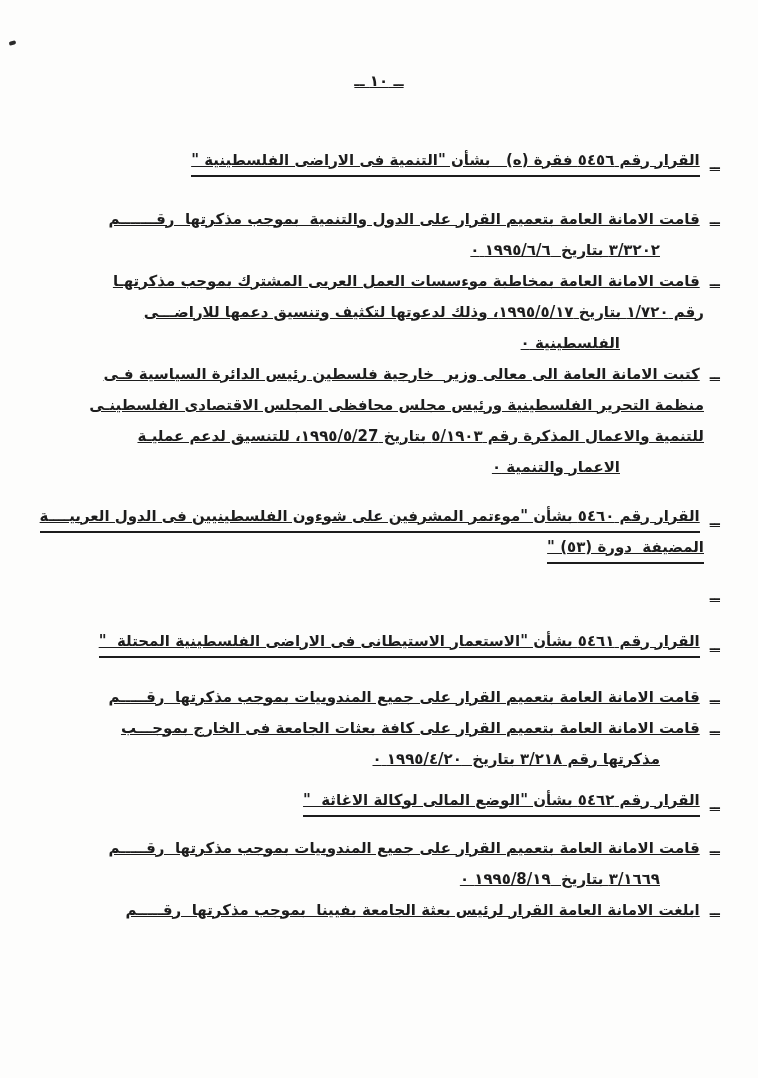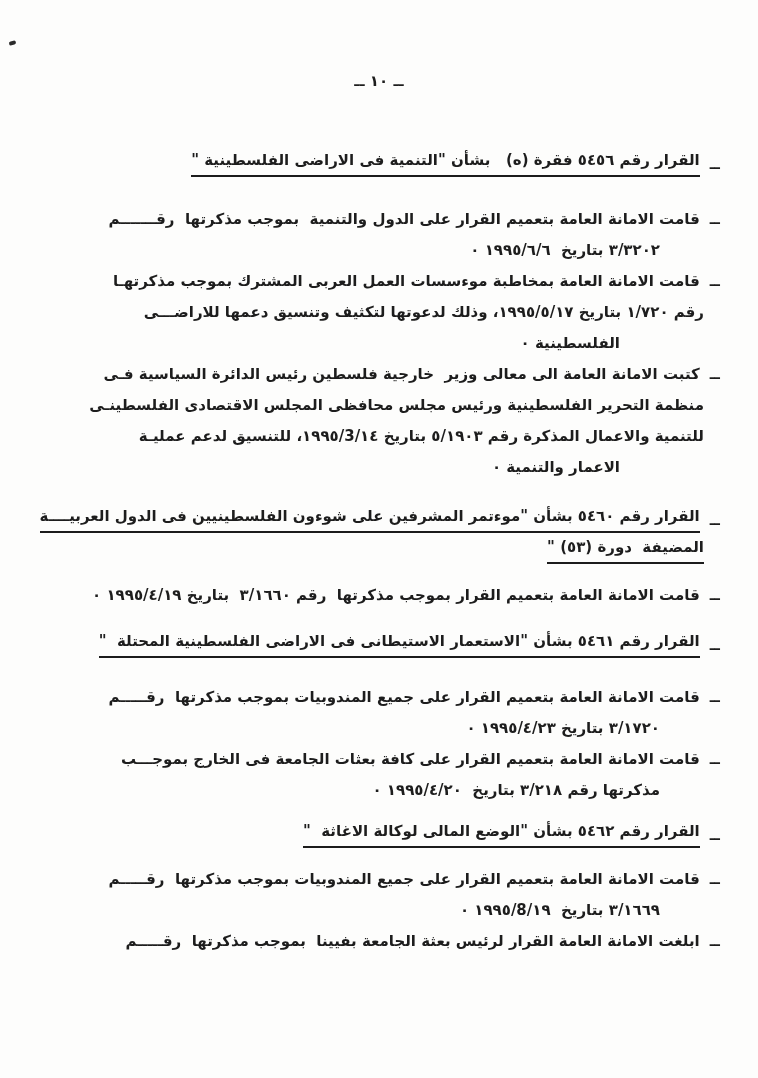--- a/index.html
+++ b/index.html
@@ -14,21 +14,21 @@
     background:#fdfdfc;
     overflow:hidden;
     direction:rtl;
     color:#1d1d1d;
     font-weight:bold;
   }
   .speck{
     position:absolute;left:9px;top:41px;width:7px;height:4px;
     background:#2a2a2a;border-radius:2px;transform:rotate(-15deg);
   }
-  .content{padding:0 38px;}
+  .content{padding:0 38px;text-decoration:underline;}
   .pagenum{
     margin-top:70px;height:22px;line-height:22px;
     text-align:center;font-size:15px;letter-spacing:1px;
   }
   .ln{
     display:flex;align-items:center;gap:10px;
     height:31px;font-size:15px;
     justify-content:flex-start; 
   }
   .ln span{white-space:pre;}
@@ -82,50 +82,46 @@
     </div>
 
     <div class="ln">
       <span class="dash">ــ</span>
       <span>كتبت الامانة العامة الى معالى وزير  خارجية فلسطين رئيس الدائرة السياسية فـى</span>
     </div>
     <div class="ln r1">
       <span>منظمة التحرير الفلسطينية ورئيس مجلس محافظى المجلس الاقتصادى الفلسطينـى</span>
     </div>
     <div class="ln r1">
-      <span>للتنمية والاعمال المذكرة رقم ٥/١٩٠٣ بتاريخ ١٩٩٥/3/١٤، للتنسيق لدعم عمليـة</span>
+      <span>للتنمية والاعمال المذكرة رقم ٥/١٩٠٣ بتاريخ ١٩٩٥/٥/27، للتنسيق لدعم عمليـة</span>
     </div>
     <div class="ln r3">
       <span>الاعمار والتنمية ٠</span>
     </div>
 
     <div class="ln mt-headb">
       <span class="dash">ــ</span>
       <span class="u">القرار رقم ٥٤٦٠ بشأن "موءتمر المشرفين على شوءون الفلسطينيين فى الدول العربيــــة</span>
     </div>
     <div class="ln r1">
       <span class="u">المضيفة  دورة (٥٣) "</span>
     </div>
 
     <div class="ln mt-bulb">
       <span class="dash">ــ</span>
-      <span>قامت الامانة العامة بتعميم القرار بموجب مذكرتها  رقم ٣/١٦٦٠  بتاريخ ١٩٩٥/٤/١٩ ٠</span>
     </div>
 
     <div class="ln mt-headc">
       <span class="dash">ــ</span>
       <span class="u">القرار رقم ٥٤٦١ بشأن "الاستعمار الاستيطانى فى الاراضى الفلسطينية المحتلة  "</span>
     </div>
 
     <div class="ln mt-blockc">
       <span class="dash">ــ</span>
       <span>قامت الامانة العامة بتعميم القرار على جميع المندوبيات بموجب مذكرتها  رقـــــم</span>
-    </div>
-    <div class="ln r2">
-      <span>٣/١٧٢٠ بتاريخ ١٩٩٥/٤/٢٣ ٠</span>
     </div>
 
     <div class="ln">
       <span class="dash">ــ</span>
       <span>قامت الامانة العامة بتعميم القرار على كافة بعثات الجامعة فى الخارج بموجـــب</span>
     </div>
     <div class="ln r2">
       <span>مذكرتها رقم ٣/٢١٨ بتاريخ  ١٩٩٥/٤/٢٠ ٠</span>
     </div>
 

